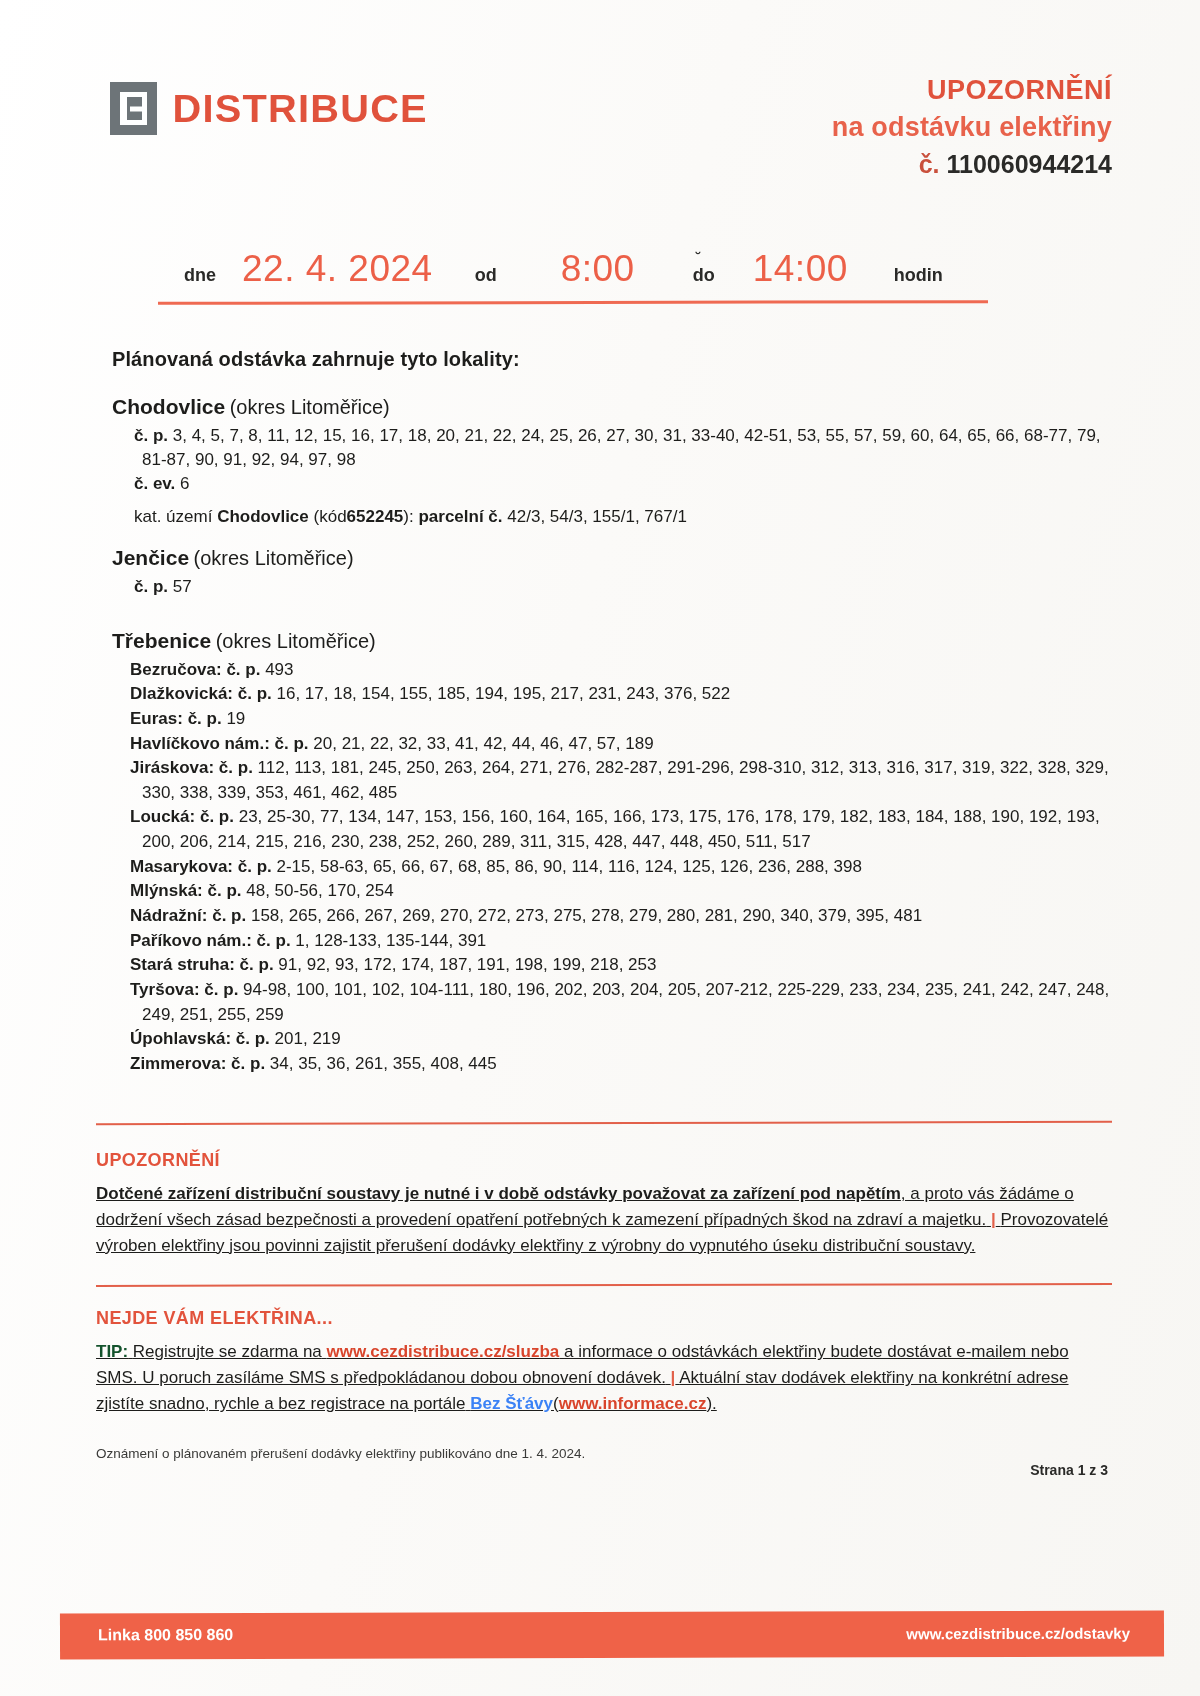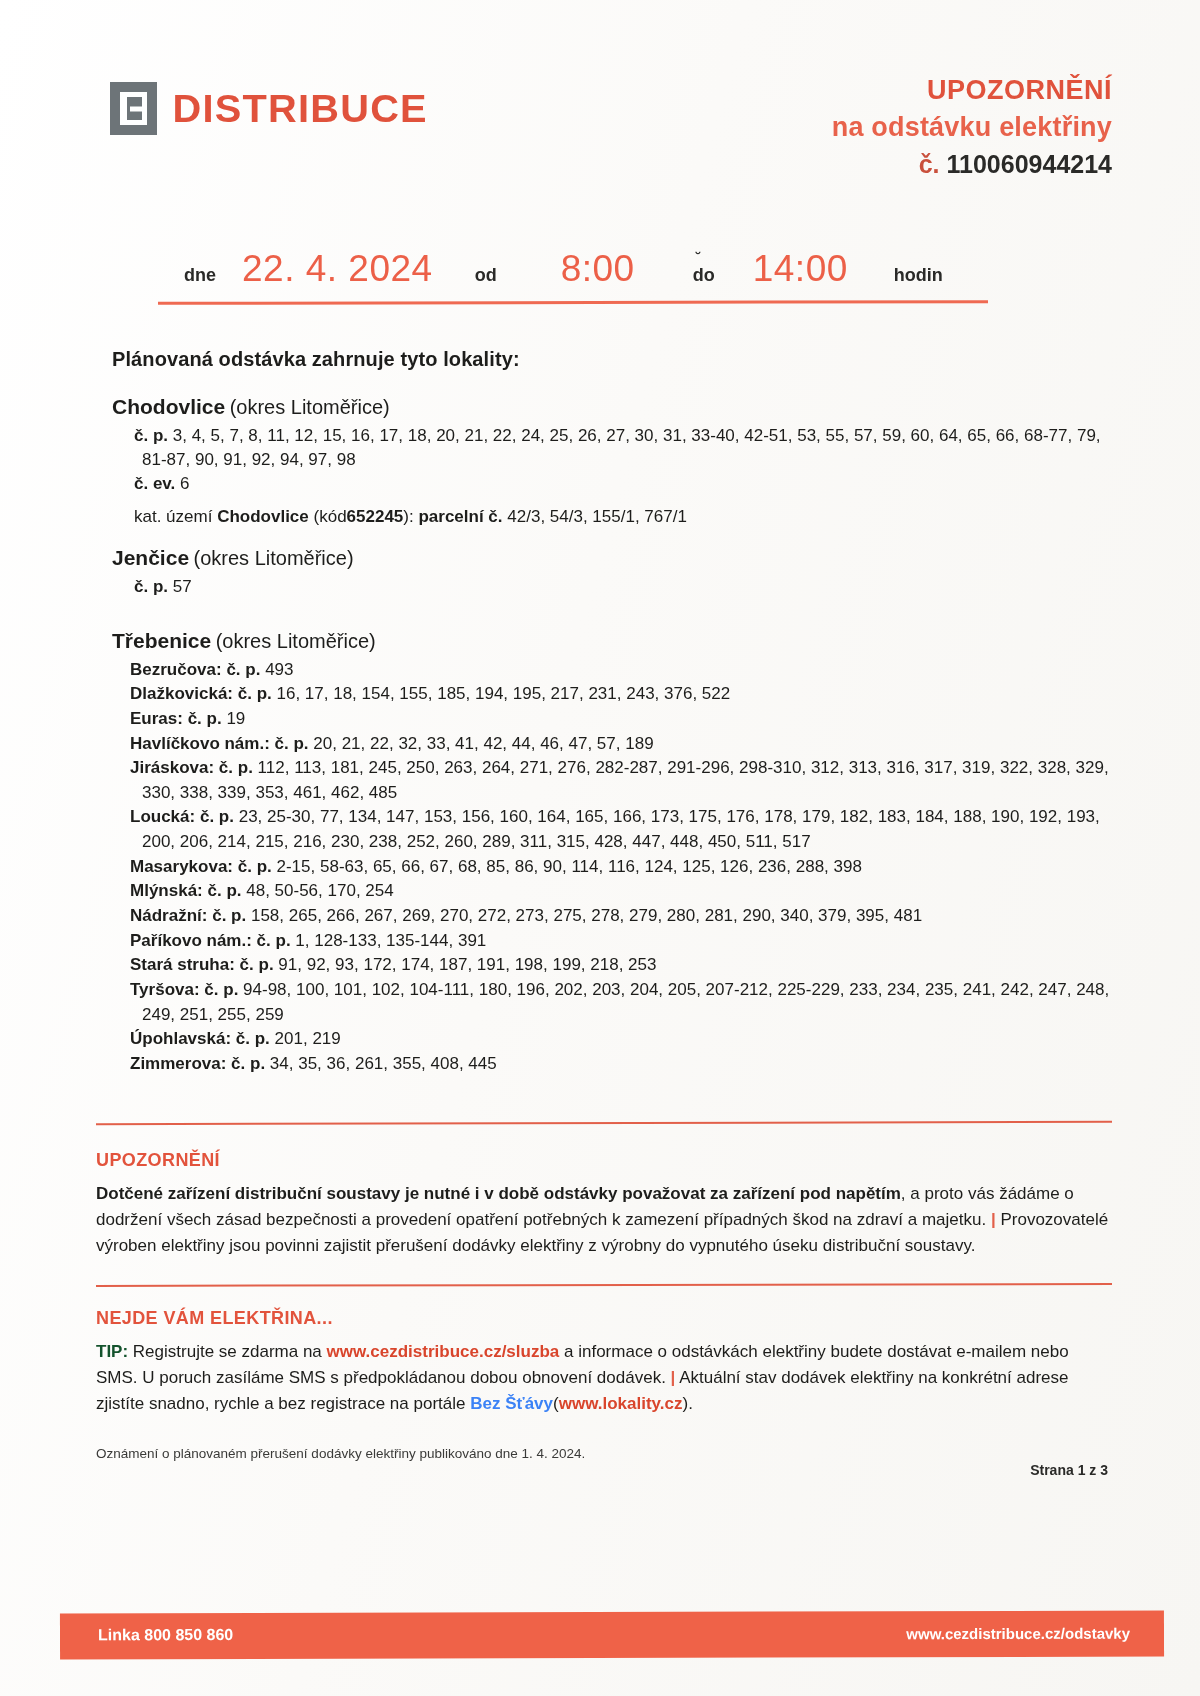--- a/index.html
+++ b/index.html
@@ -92,21 +92,21 @@
   }
   .street-name{font-weight:bold;}
 
   
   .notice-wrap{position:absolute;left:96px;right:88px;top:1122px;}
   .sep{height:2px;background:#e2604a;margin:0 0 26px 0;transform:rotate(-0.13deg);}
   .sep2{height:2px;background:#e2604a;margin:26px 0 22px 0;transform:rotate(-0.10deg);}
   .notice-title{
     font-size:18px;font-weight:bold;color:#e2533c;letter-spacing:.4px;margin-bottom:10px;
   }
-  .notice-body{font-size:17px;line-height:1.52;color:#1d1d1b;}
+  .notice-body{font-size:17px;line-height:1.52;color:#1d1d1b;text-decoration:underline;}
   .notice-body b{font-weight:bold;}
   .pipe{color:#e2604a;font-weight:bold;}
   .tip-label{color:#14532d;font-weight:bold;}
   .link{color:#d9452c;font-weight:bold;}
   .brandlink{color:#3b82f6;font-weight:bold;}
 
   
   .pubinfo{
     position:absolute;left:96px;top:1446px;font-size:13.5px;color:#3a3a38;
   }
@@ -234,21 +234,21 @@
 
     <div class="sep2"></div>
     <div class="notice-title">NEJDE VÁM ELEKTŘINA...</div>
     <div class="notice-body">
       <span class="tip-label">TIP:</span>
       <span>Registrujte se zdarma na</span>
       <span class="link">www.cezdistribuce.cz/sluzba</span>
       <span>a informace o odstávkách elektřiny budete dostávat e-mailem nebo SMS. U poruch zasíláme SMS s předpokládanou dobou obnovení dodávek.</span>
       <span class="pipe">|</span>
       <span>Aktuální stav dodávek elektřiny na konkrétní adrese zjistíte snadno, rychle a bez registrace na portále</span>
-      <span class="brandlink">Bez Šťávy</span><span>(</span><span class="link">www.lokality.cz</span><span>).</span>
+      <span class="brandlink">Bez Šťávy</span><span>(</span><span class="link">www.informace.cz</span><span>).</span>
     </div>
   </div>
 
   <div class="pubinfo">Oznámení o plánovaném přerušení dodávky elektřiny publikováno dne 1. 4. 2024.</div>
   <div class="pagenum">Strana 1 z 3</div>
   <div class="footbar">
     <div class="phone">Linka 800 850 860</div>
     <div class="site">www.cezdistribuce.cz/odstavky</div>
   </div>
 </div>

